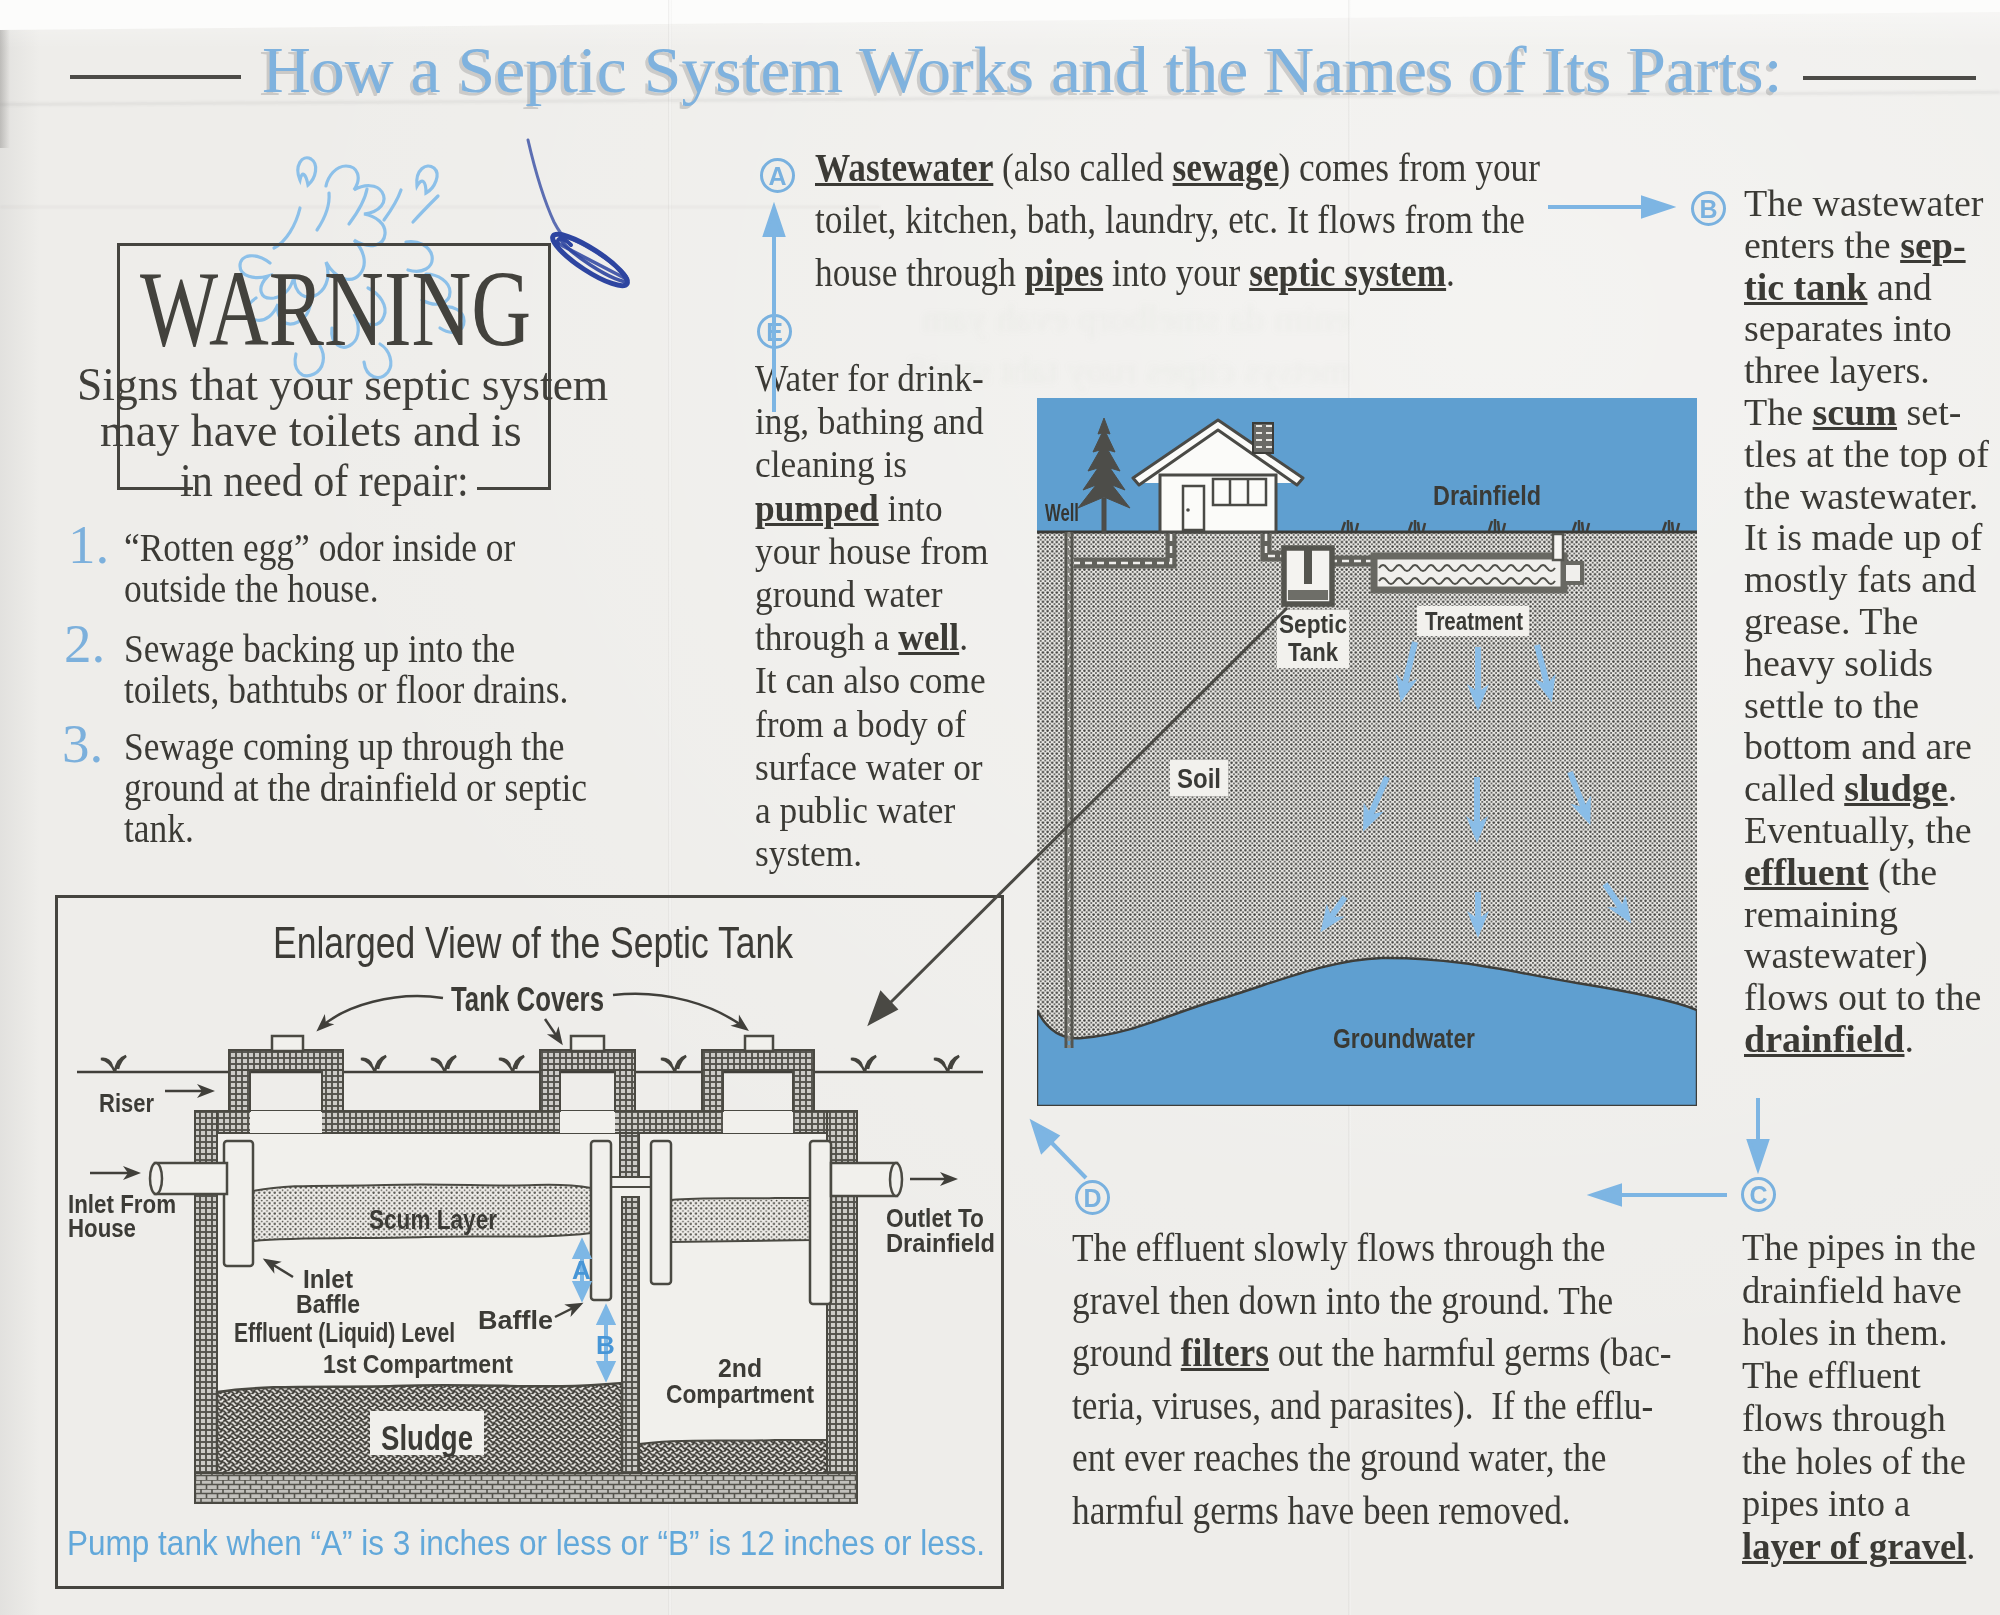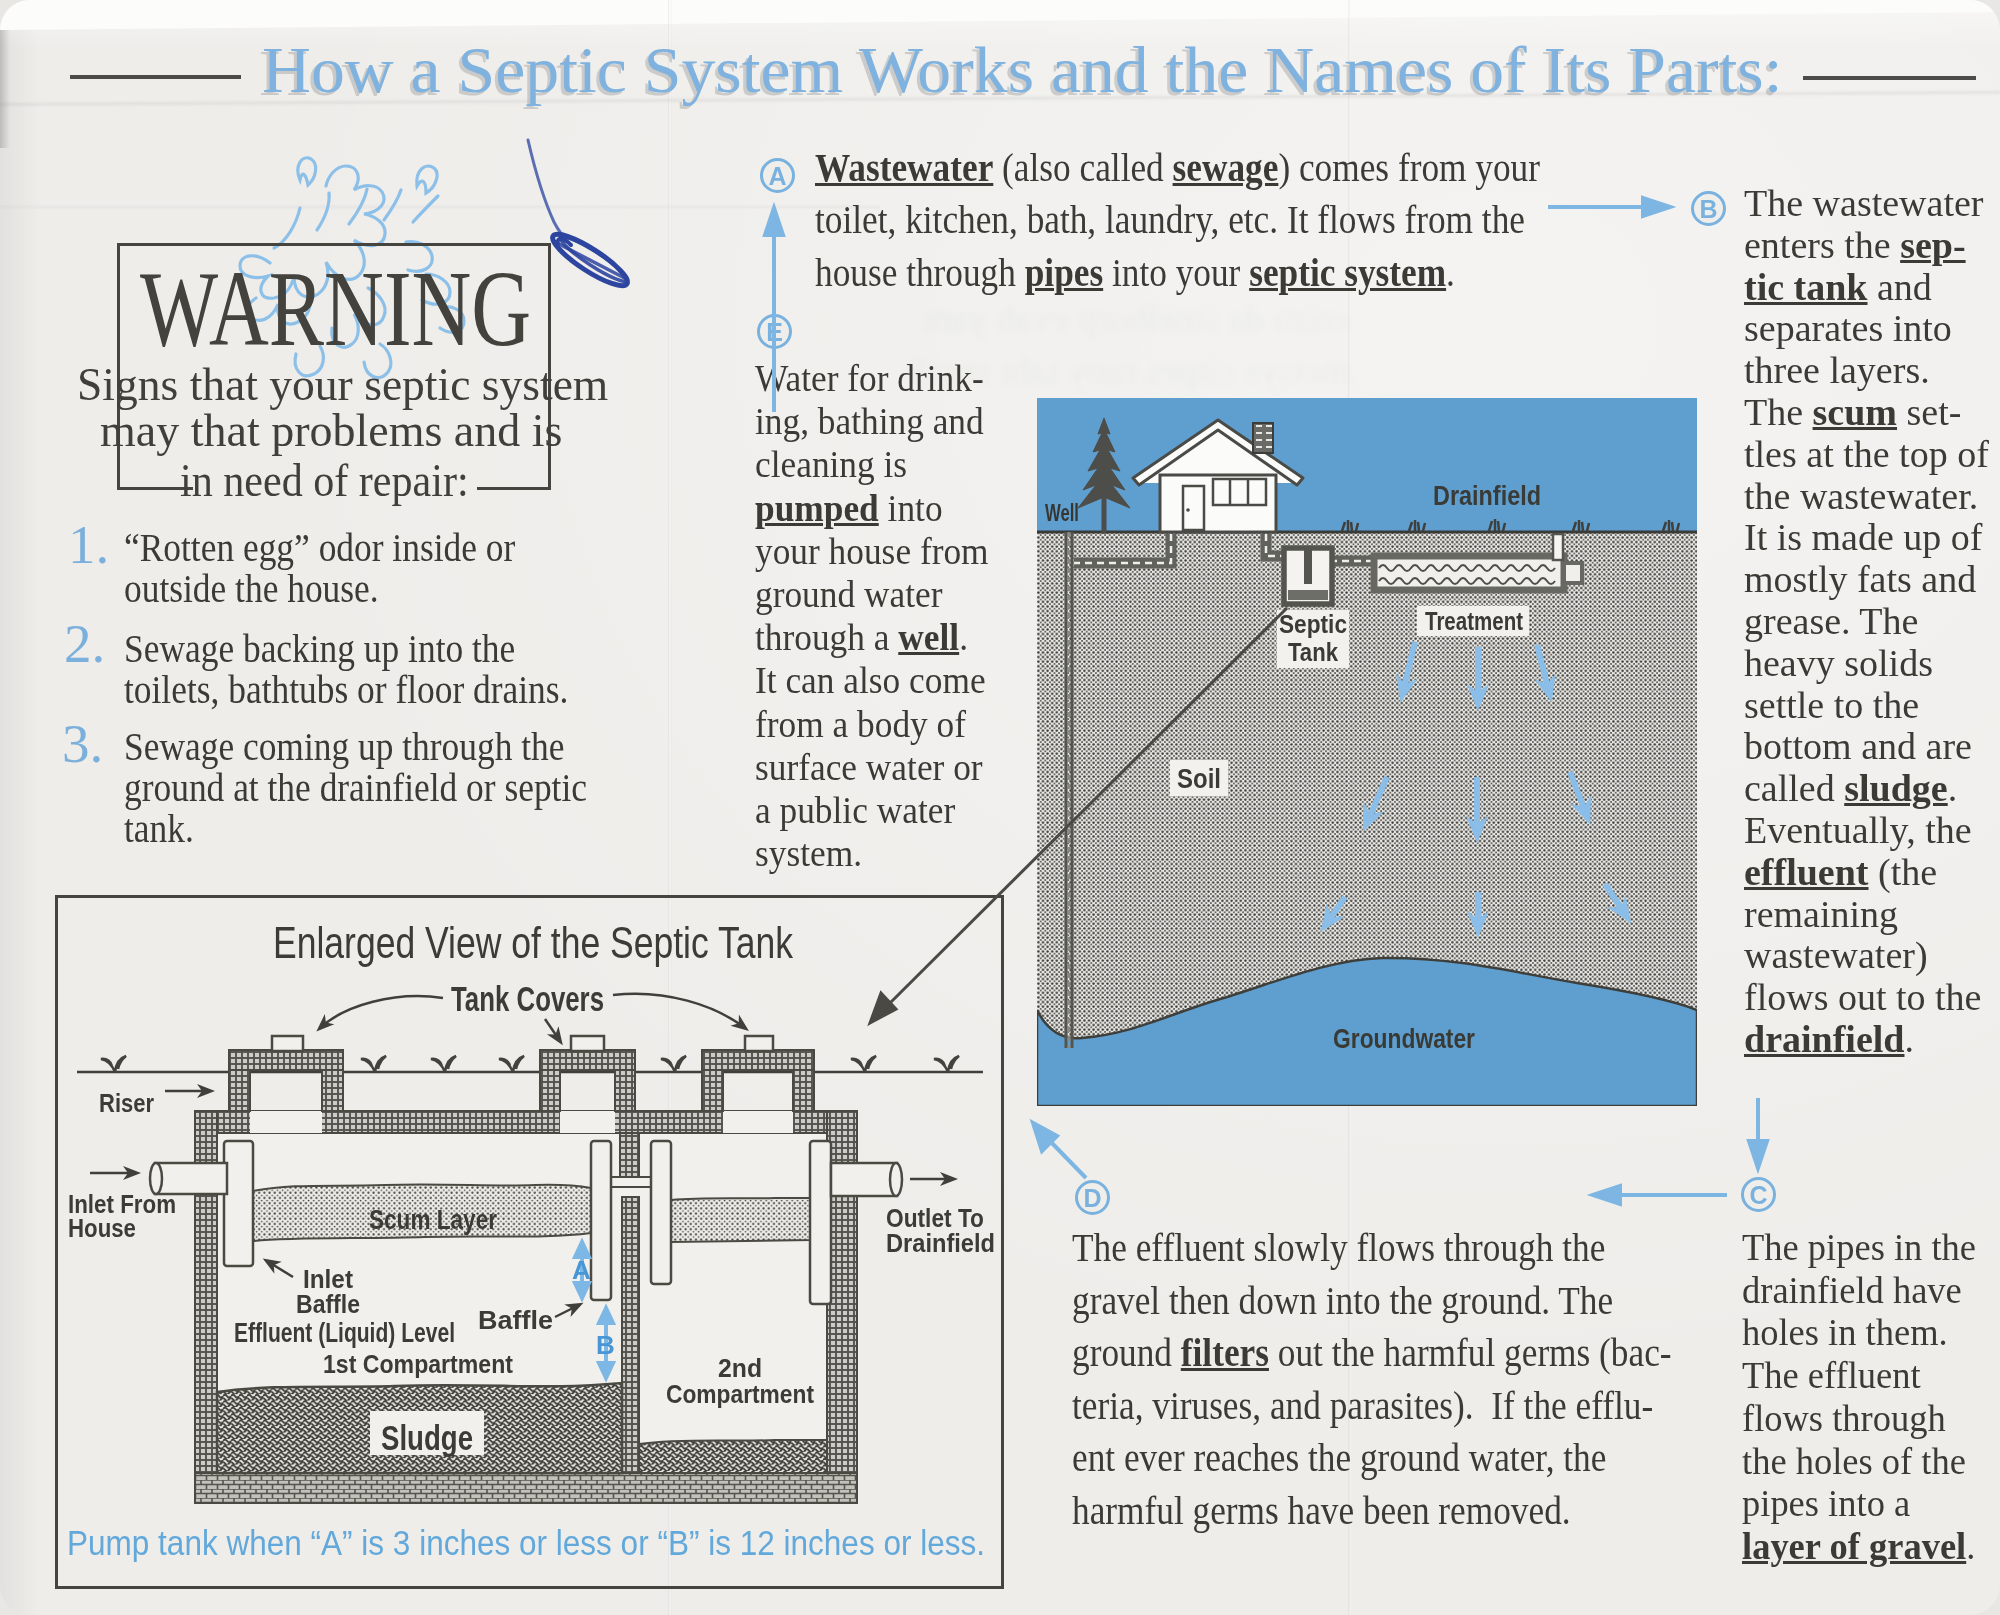--- a/index.html
+++ b/index.html
@@ -1,18 +1,18 @@
 <!DOCTYPE html>
 <html><head>
 <meta charset="utf-8">
 <style>
   html,body{margin:0;padding:0;background:#e8e7e4;}
   .page{position:relative;width:2000px;height:1615px;overflow:hidden;
         background:#eeedea;
-        font-family:"Liberation Serif",serif;color:#3b3a35;border-radius:30px;}
+        font-family:"Liberation Serif",serif;color:#3b3a35;}
   .abs{position:absolute;}
   .ser{font-family:"Liberation Serif",serif;}
   .circ{position:absolute;width:29px;height:29px;border:3px solid #79b1df;border-radius:50%;background:rgba(238,237,234,0.95);
         color:#79b1df;font-family:"Liberation Sans",sans-serif;font-size:25px;line-height:30px;
         text-align:center;font-weight:bold;}
   b u, u b{text-decoration-thickness:3px;}
 </style>
 </head>
 <body>
 <div class="page">
@@ -75,21 +75,21 @@
 
 <div class="abs" style="left:117px;top:487px;width:76px;height:3px;background:#45443f;"></div>
 
 <div class="abs" style="left:477px;top:487px;width:74px;height:3px;background:#45443f;"></div>
 
 <div class="abs ser" id="warn" style="left:140px;top:246px;transform-origin:left top;transform:scaleX(0.76);white-space:nowrap;
      font-size:109px;letter-spacing:0px;color:#43423d;">WARNING</div>
 
 <div class="abs ser" id="sg1" style="left:77px;top:358px;transform-origin:left top;transform:scaleX(0.99);white-space:nowrap;font-size:46px;color:#403f3a;">Signs that your septic system</div>
 
-<div class="abs ser" id="sg2" style="left:100px;top:404px;transform-origin:left top;transform:scaleX(1.0);white-space:nowrap;font-size:46px;color:#403f3a;">may that problems and is</div>
+<div class="abs ser" id="sg2" style="left:100px;top:404px;transform-origin:left top;transform:scaleX(1.0);white-space:nowrap;font-size:46px;color:#403f3a;">may have toilets and is</div>
 
 <div class="abs ser" id="sg3" style="left:180px;top:454px;transform-origin:left top;transform:scaleX(0.915);white-space:nowrap;font-size:46px;color:#403f3a;">in need of repair:</div>
 
 <div class="abs ser" style="left:68px;top:513px;font-size:55px;color:#7cb0dc;">1.</div>
 
 <div class="abs ser" id="li1" style="left:124px;top:527px;white-space:nowrap;font-size:40px;line-height:41px;transform-origin:left top;transform:scaleX(0.885);">“Rotten egg” odor inside or<br>outside the house.</div>
 
 <div class="abs ser" style="left:64px;top:612px;font-size:55px;color:#7cb0dc;">2.</div>
 
 <div class="abs ser" id="li2" style="left:124px;top:628px;white-space:nowrap;font-size:40px;line-height:41px;transform-origin:left top;transform:scaleX(0.885);">Sewage backing up into the<br>toilets, bathtubs or floor drains.</div>

